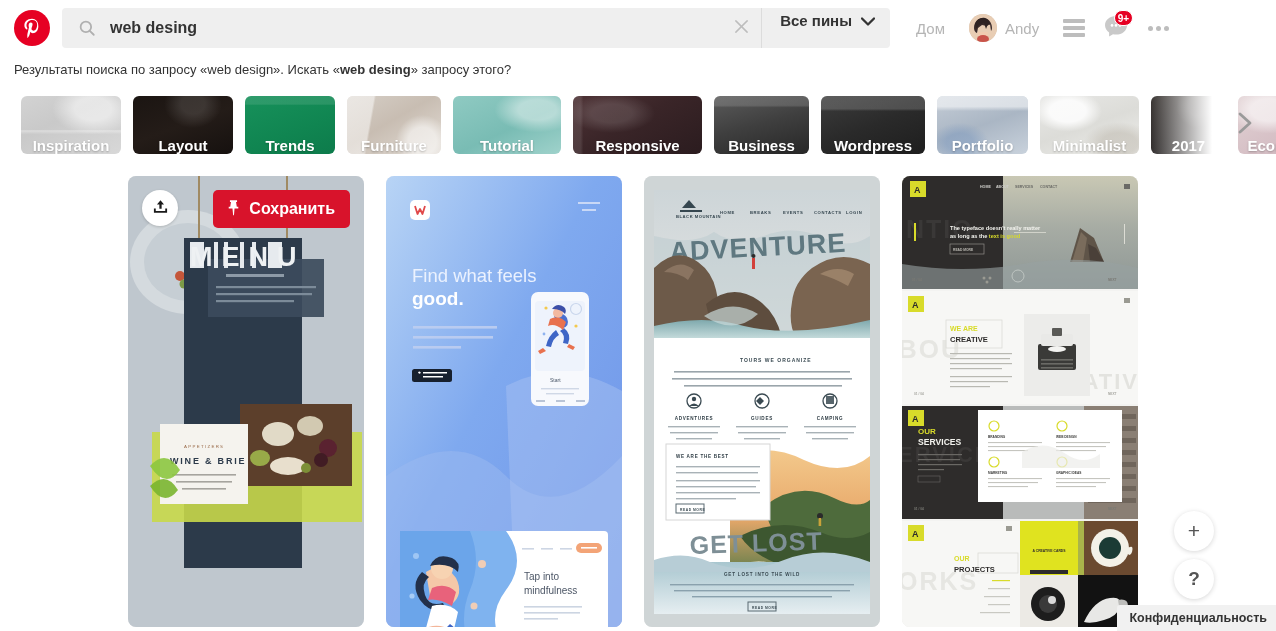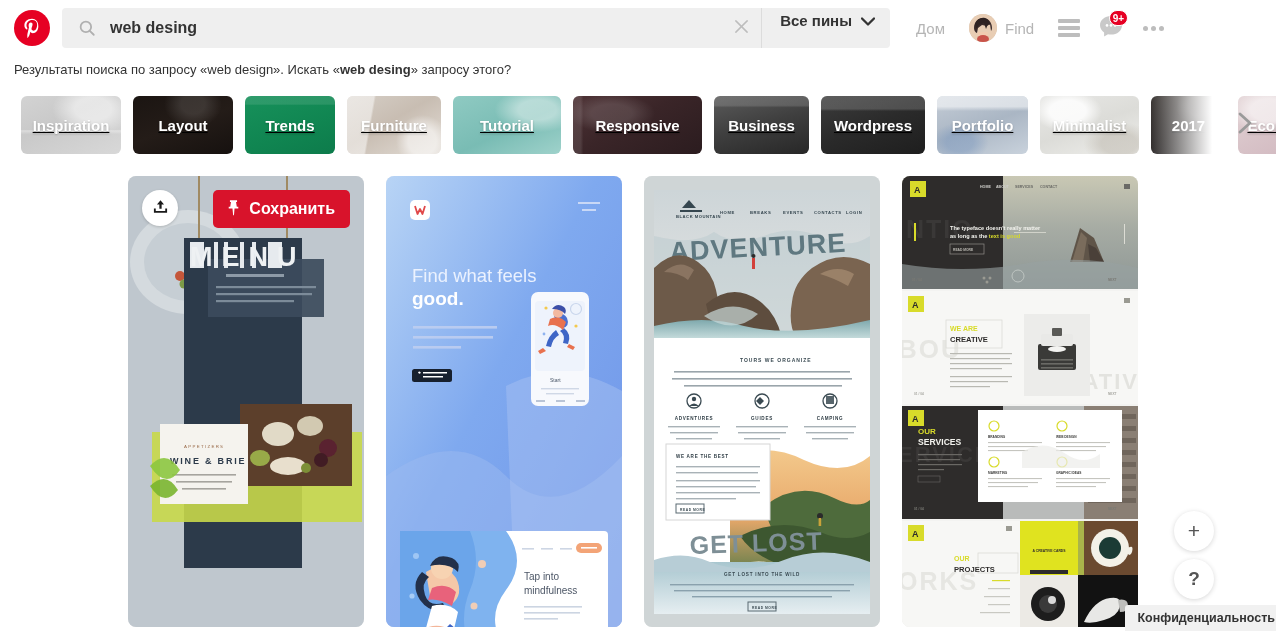--- a/index.html
+++ b/index.html
@@ -152,23 +152,22 @@
     align-items: center;
     gap: 12px;
     overflow: hidden;
   }
   .chip {
     position: relative;
     flex: 0 0 auto;
     height: 58px;
     border-radius: 6px;
     overflow: hidden;
-    display: flex; align-items: center; justify-content: center;
-    cursor: pointer;
-    text-decoration: underline;
+    display: flex; align-items: flex-end; justify-content: center;
+    cursor: pointer;
   }
   .chip .chip-bg { position:absolute; inset:0; }
   .chip .chip-label {
     position: relative;
     z-index: 2;
     color: #ffffff;
     font-size: 15px;
     font-weight: bold;
     text-shadow: 0 1px 2px rgba(0,0,0,0.25);
     padding: 0 14px;
@@ -258,21 +257,21 @@
   .fab-add { bottom: 80px; }
   .fab-help { bottom: 32px; font-size: 19px; font-weight: bold; }
 
   .privacy {
     position: absolute;
     right: 0; bottom: 0;
     background: #f1f1f1;
     color: #333;
     font-size: 12.5px;
     font-weight: bold;
-    padding: 6px 1px 6px 12px;
+    padding: 6px 9px 6px 12px;
     border-top-left-radius: 3px;
     z-index: 25;
     cursor: pointer;
     white-space: nowrap;
     margin-top: 48px;
   }
 </style>
 </head>
 <body>
 
@@ -321,21 +320,21 @@
     <div class="nav-user">
       <span class="avatar">
         <svg width="28" height="28" viewBox="0 0 28 28">
           <circle cx="14" cy="14" r="14" fill="#e8cdb4"></circle>
           <path d="M5 14c0-6 4-10 9-10s9 4 9 10c0 2-1 3-1 3l-1-7-3 2-5-1-4 3-1 5s-3-1-3-5z" fill="#3a2b2b"></path>
           <path d="M9 18c0 4 2 7 5 7s5-3 5-7z" fill="#f0cbb0"></path>
           <ellipse cx="14" cy="25" rx="6" ry="4" fill="#c9534a"></ellipse>
           <path d="M6 10c2-5 6-7 10-6 3 1 5 4 5 7l-2-1-2 5-2-6-5 2-3 4z" fill="#2e2222"></path>
         </svg>
       </span>
-      <span class="nav-user-name">Find</span>
+      <span class="nav-user-name">Andy</span>
     </div>
 
     <div class="icon-btn">
       <span class="hamburger">
         <span></span>
           <span></span>
           <span></span>
       </span>
     </div>
 

